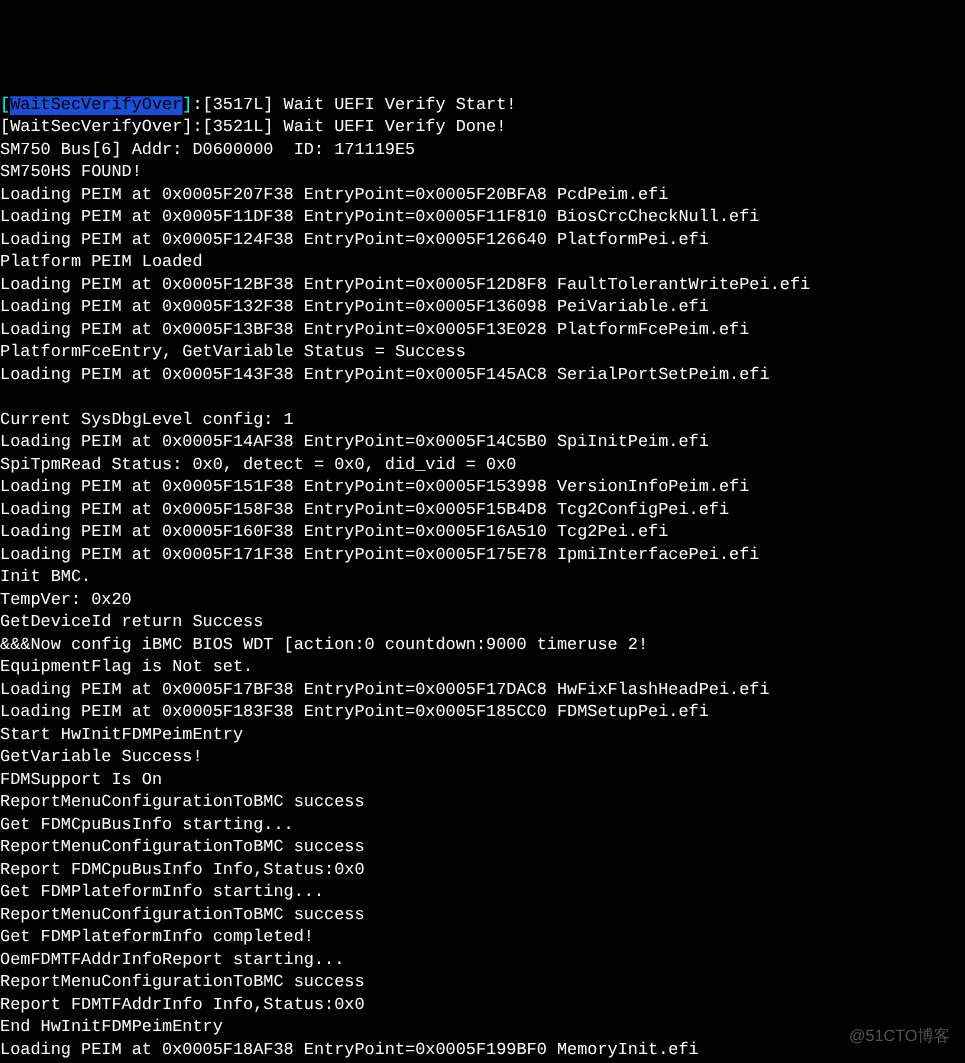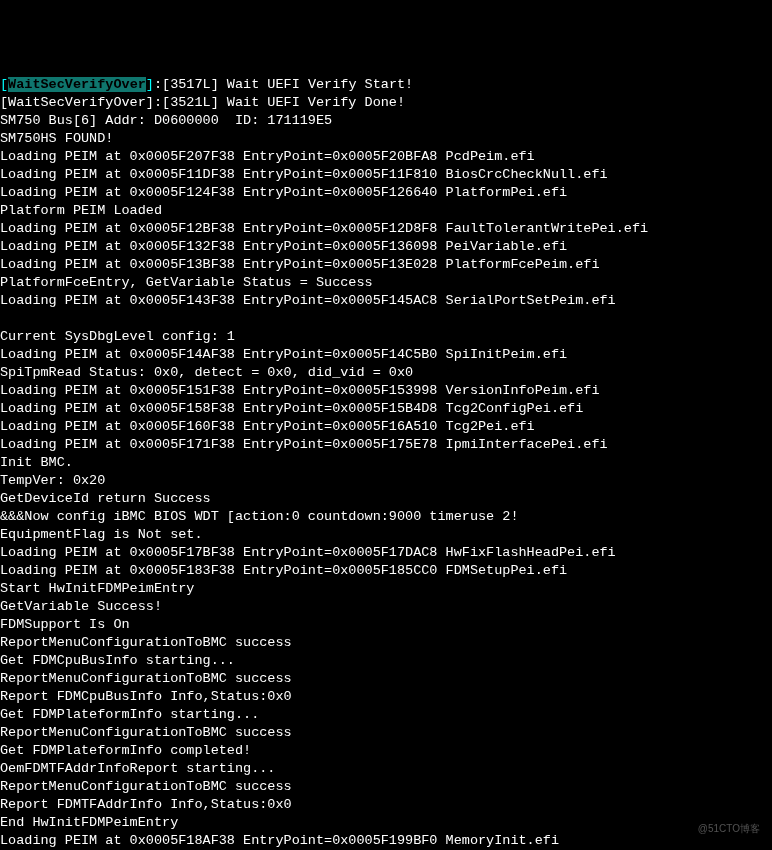--- a/index.html
+++ b/index.html
@@ -23,30 +23,29 @@
       padding: 4px 0 0 0;
     }
     .line {
       white-space: pre;
       min-height: 18px;
     }
     .cyan {
       color: #00ffff;
     }
     .hl {
-      background: #0f766e;
+      background: #1d4ed8;
       color: #000;
-      font-weight: bold;
     }
     .watermark {
       position: absolute;
       right: 12px;
       bottom: 12px;
       color: #888;
-      font-size: 10px;
+      font-size: 13px;
       opacity: 0.6;
       font-family: sans-serif;
     }
   </style>
 </head>
 <body>
 
 
 
 <div class="terminal" id="term"><div class="line"><span class="cyan">[</span><span class="hl">WaitSecVerifyOver</span><span class="cyan">]</span><span>:[3517L] Wait UEFI Verify Start!</span></div><div class="line"><span>[WaitSecVerifyOver]:[3521L] Wait UEFI Verify Done!</span></div><div class="line"><span>SM750 Bus[6] Addr: D0600000  ID: 171119E5</span></div><div class="line"><span>SM750HS FOUND!</span></div><div class="line"><span>Loading PEIM at 0x0005F207F38 EntryPoint=0x0005F20BFA8 PcdPeim.efi</span></div><div class="line"><span>Loading PEIM at 0x0005F11DF38 EntryPoint=0x0005F11F810 BiosCrcCheckNull.efi</span></div><div class="line"><span>Loading PEIM at 0x0005F124F38 EntryPoint=0x0005F126640 PlatformPei.efi</span></div><div class="line"><span>Platform PEIM Loaded</span></div><div class="line"><span>Loading PEIM at 0x0005F12BF38 EntryPoint=0x0005F12D8F8 FaultTolerantWritePei.efi</span></div><div class="line"><span>Loading PEIM at 0x0005F132F38 EntryPoint=0x0005F136098 PeiVariable.efi</span></div><div class="line"><span>Loading PEIM at 0x0005F13BF38 EntryPoint=0x0005F13E028 PlatformFcePeim.efi</span></div><div class="line"><span>PlatformFceEntry, GetVariable Status = Success</span></div><div class="line"><span>Loading PEIM at 0x0005F143F38 EntryPoint=0x0005F145AC8 SerialPortSetPeim.efi</span></div><div class="line"><span></span></div><div class="line"><span>Current SysDbgLevel config: 1</span></div><div class="line"><span>Loading PEIM at 0x0005F14AF38 EntryPoint=0x0005F14C5B0 SpiInitPeim.efi</span></div><div class="line"><span>SpiTpmRead Status: 0x0, detect = 0x0, did_vid = 0x0</span></div><div class="line"><span>Loading PEIM at 0x0005F151F38 EntryPoint=0x0005F153998 VersionInfoPeim.efi</span></div><div class="line"><span>Loading PEIM at 0x0005F158F38 EntryPoint=0x0005F15B4D8 Tcg2ConfigPei.efi</span></div><div class="line"><span>Loading PEIM at 0x0005F160F38 EntryPoint=0x0005F16A510 Tcg2Pei.efi</span></div><div class="line"><span>Loading PEIM at 0x0005F171F38 EntryPoint=0x0005F175E78 IpmiInterfacePei.efi</span></div><div class="line"><span>Init BMC.</span></div><div class="line"><span>TempVer: 0x20</span></div><div class="line"><span>GetDeviceId return Success</span></div><div class="line"><span>&amp;&amp;&amp;Now config iBMC BIOS WDT [action:0 countdown:9000 timeruse 2!</span></div><div class="line"><span>EquipmentFlag is Not set.</span></div><div class="line"><span>Loading PEIM at 0x0005F17BF38 EntryPoint=0x0005F17DAC8 HwFixFlashHeadPei.efi</span></div><div class="line"><span>Loading PEIM at 0x0005F183F38 EntryPoint=0x0005F185CC0 FDMSetupPei.efi</span></div><div class="line"><span>Start HwInitFDMPeimEntry</span></div><div class="line"><span>GetVariable Success!</span></div><div class="line"><span>FDMSupport Is On</span></div><div class="line"><span>ReportMenuConfigurationToBMC success</span></div><div class="line"><span>Get FDMCpuBusInfo starting...</span></div><div class="line"><span>ReportMenuConfigurationToBMC success</span></div><div class="line"><span>Report FDMCpuBusInfo Info,Status:0x0</span></div><div class="line"><span>Get FDMPlateformInfo starting...</span></div><div class="line"><span>ReportMenuConfigurationToBMC success</span></div><div class="line"><span>Get FDMPlateformInfo completed!</span></div><div class="line"><span>OemFDMTFAddrInfoReport starting...</span></div><div class="line"><span>ReportMenuConfigurationToBMC success</span></div><div class="line"><span>Report FDMTFAddrInfo Info,Status:0x0</span></div><div class="line"><span>End HwInitFDMPeimEntry</span></div><div class="line"><span>Loading PEIM at 0x0005F18AF38 EntryPoint=0x0005F199BF0 MemoryInit.efi</span></div></div>

